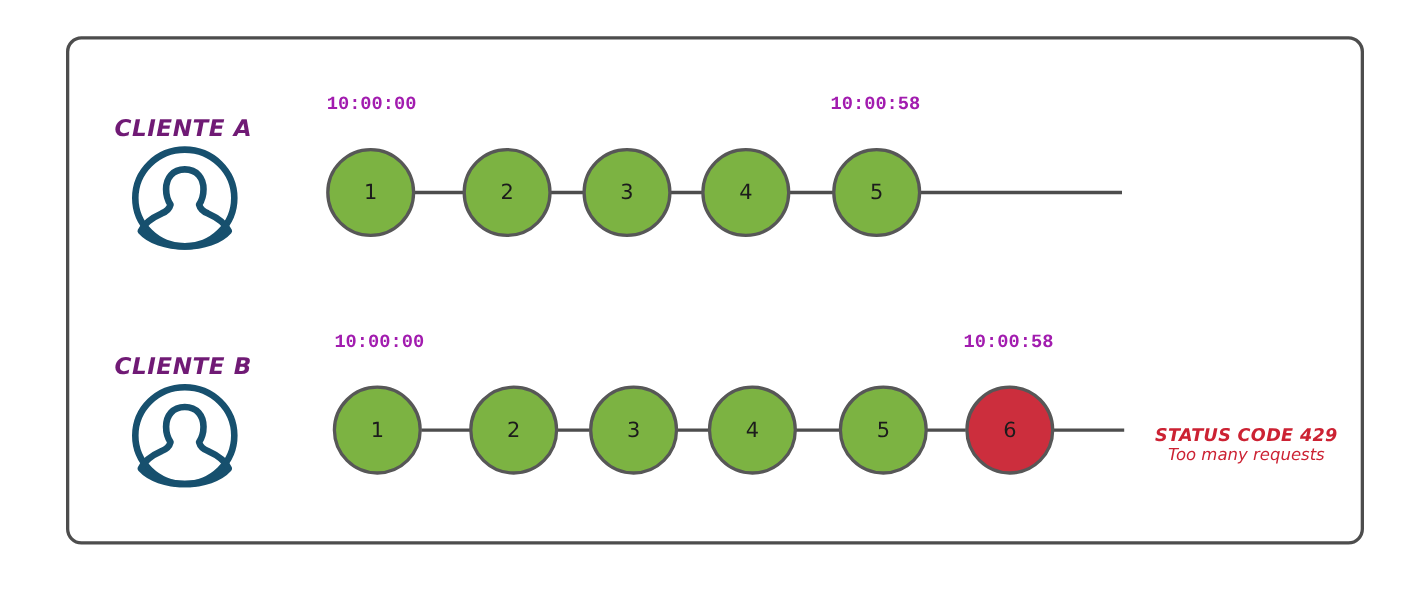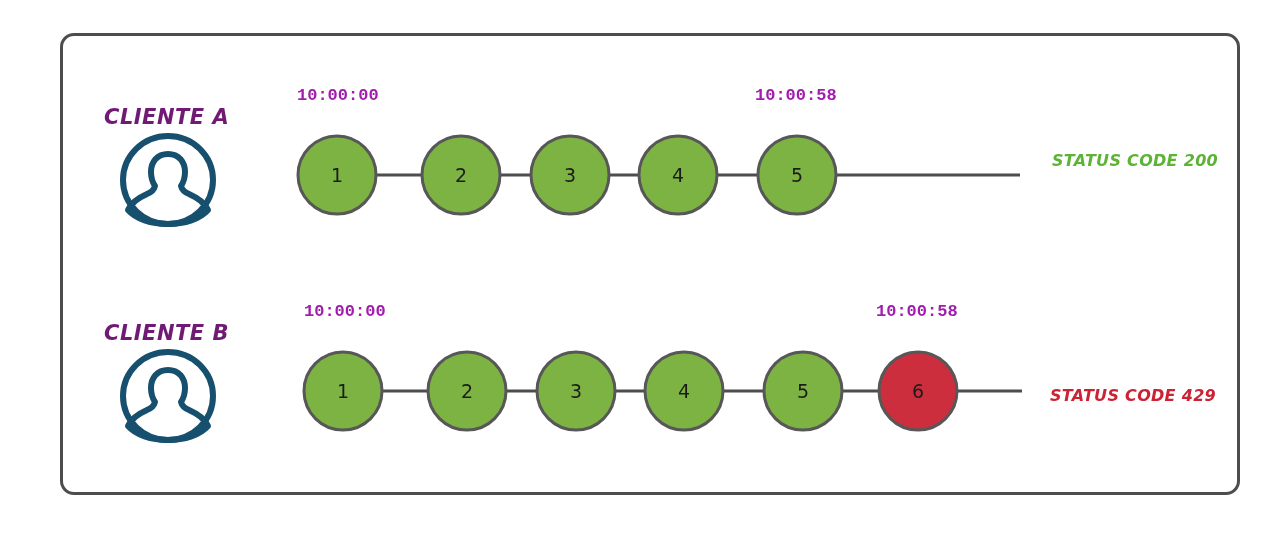--- a/index.html
+++ b/index.html
@@ -184,21 +184,20 @@
         <circle cx="398" cy="55" r="39" fill="#7cb342" stroke="#575757" stroke-width="3"></circle>
         <text class="node-text" x="398" y="55" text-anchor="middle" dominant-baseline="central">4</text>
       </g>
       <g>
         <circle cx="517" cy="55" r="39" fill="#7cb342" stroke="#575757" stroke-width="3"></circle>
         <text class="node-text" x="517" y="55" text-anchor="middle" dominant-baseline="central">5</text>
       </g>
     </svg>
 
     <div class="status ok">
-      <span class="status-main">STATUS CODE 200</span>
     </div>
   </div>
 
   <div class="row" id="row-b">
 
     <div class="client-label">CLIENTE B</div>
 
     <div class="avatar">
       <svg viewBox="0 0 100 96" width="100" height="96" aria-hidden="true">
         <ellipse cx="50" cy="48" rx="45" ry="44" fill="none" stroke="#17506e" stroke-width="6"></ellipse>
@@ -250,16 +249,17 @@
         <text class="node-text" x="523" y="55" text-anchor="middle" dominant-baseline="central">5</text>
       </g>
       <g>
         <circle cx="638" cy="55" r="39" fill="#cc2e3d" stroke="#575757" stroke-width="3"></circle>
         <text class="node-text" x="638" y="55" text-anchor="middle" dominant-baseline="central">6</text>
       </g>
     </svg>
 
     <div class="status err">
       <span class="status-main">STATUS CODE 429</span>
+      <span class="status-sub">Too many requests</span>
     </div>
   </div>
 
 </div>
 
 </body></html>

